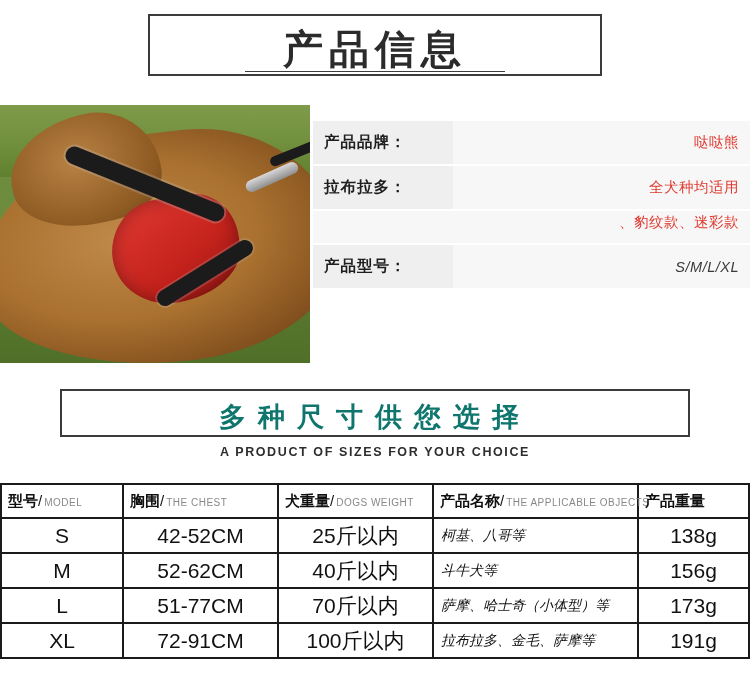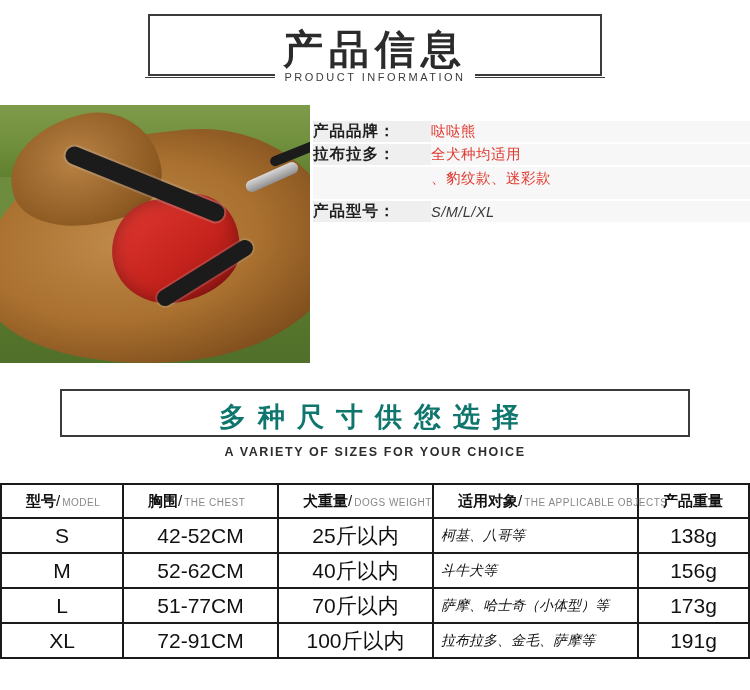--- a/index.html
+++ b/index.html
@@ -148,40 +148,41 @@
 
   .spec-table {
     position: absolute;
     left: 313px;
     top: 16px;
     width: 437px;
     border-collapse: collapse;
     font-size: 15px;
   }
   .spec-table td {
-    padding: 0;
+    padding: 11px;
     vertical-align: middle;
     border-bottom: 2px solid #ffffff;
   }
   .spec-label {
     width: 118px;
     background: #efefef;
     color: #1f1f1f;
     font-weight: bold;
     font-size: 15.5px;
     letter-spacing: 1px;
     padding: 9px 0 9px 10px;
     white-space: nowrap;
   }
   .spec-value {
     background: #f7f7f7;
     color: #e0392f;
     font-size: 14.5px;
     padding: 9px 0 9px 12px;
     letter-spacing: .5px;
+    text-align: right;
   }
   .spec-value.dark { color: #3a3a3a; font-style: italic; }
   .spec-value.cont { padding-top: 2px; padding-bottom: 11px; }
   .spec-row-blank { background: #f7f7f7; }
 
   
   .sizes {
     position: relative;
     height: 100px;
   }
@@ -225,21 +226,21 @@
     text-align: center;
     padding: 0;
     height: 33px;
   }
   .size-table tr.head th {
     height: 32px;
     font-weight: bold;
     font-size: 15px;
     color: #111;
     text-align: left;
-    padding-left: 24px;
+    padding-left: 6px;
     white-space: nowrap;
   }
   .size-table tr.head th .en {
     font-size: 10px;
     font-weight: normal;
     color: #888;
     letter-spacing: .5px;
     padding-left: 2px;
   }
   .size-table tr.head th .slash { font-weight: normal; }
@@ -262,21 +263,20 @@
   .col-prodweight { width: 111px; }
 </style>
 </head>
 <body>
 
 <div class="header">
   <div class="header-box"></div>
   <div class="header-title">产品信息</div>
   <div class="header-sub-wrap">
     <div class="header-rule"></div>
-    <div class="header-sub">PRODUCT INFORMATION</div>
     <div class="header-rule"></div>
   </div>
 </div>
 
 <div class="info">
 
   <div class="photo">
     <div class="grass-top"></div>
     <div class="grass-bottom"></div>
     <div class="dog"></div>
@@ -306,21 +306,21 @@
         <td class="spec-label">产品型号：</td>
         <td class="spec-value dark">S/M/L/XL</td>
       </tr>
     </tbody>
   </table>
 </div>
 
 <div class="sizes">
   <div class="sizes-box"></div>
   <div class="sizes-title">多种尺寸供您选择</div>
-  <div class="sizes-sub">A VARIETY OF SIZES FOR YOUR CHOICE</div>
+  <div class="sizes-sub">A PRODUCT OF SIZES FOR YOUR CHOICE</div>
 </div>
 
 <table class="size-table">
   <colgroup>
     <col class="col-model">
       <col class="col-chest">
       <col class="col-weight">
       <col class="col-applies">
       <col class="col-prodweight">
   </colgroup>
@@ -329,21 +329,21 @@
       <th>
         <span>型号</span><span class="slash">/</span><span class="en">MODEL</span>
       </th>
       <th>
         <span>胸围</span><span class="slash">/</span><span class="en">THE CHEST</span>
       </th>
       <th>
         <span>犬重量</span><span class="slash">/</span><span class="en">DOGS WEIGHT</span>
       </th>
       <th>
-        <span>适用对象</span><span class="slash">/</span><span class="en">THE APPLICABLE OBJECTS</span>
+        <span>产品名称</span><span class="slash">/</span><span class="en">THE APPLICABLE OBJECTS</span>
       </th>
       <th>
         <span>产品重量</span>
       </th>
     </tr>
   </thead>
   <tbody>
     <tr>
       <td>S</td>
       <td>42-52CM</td>

